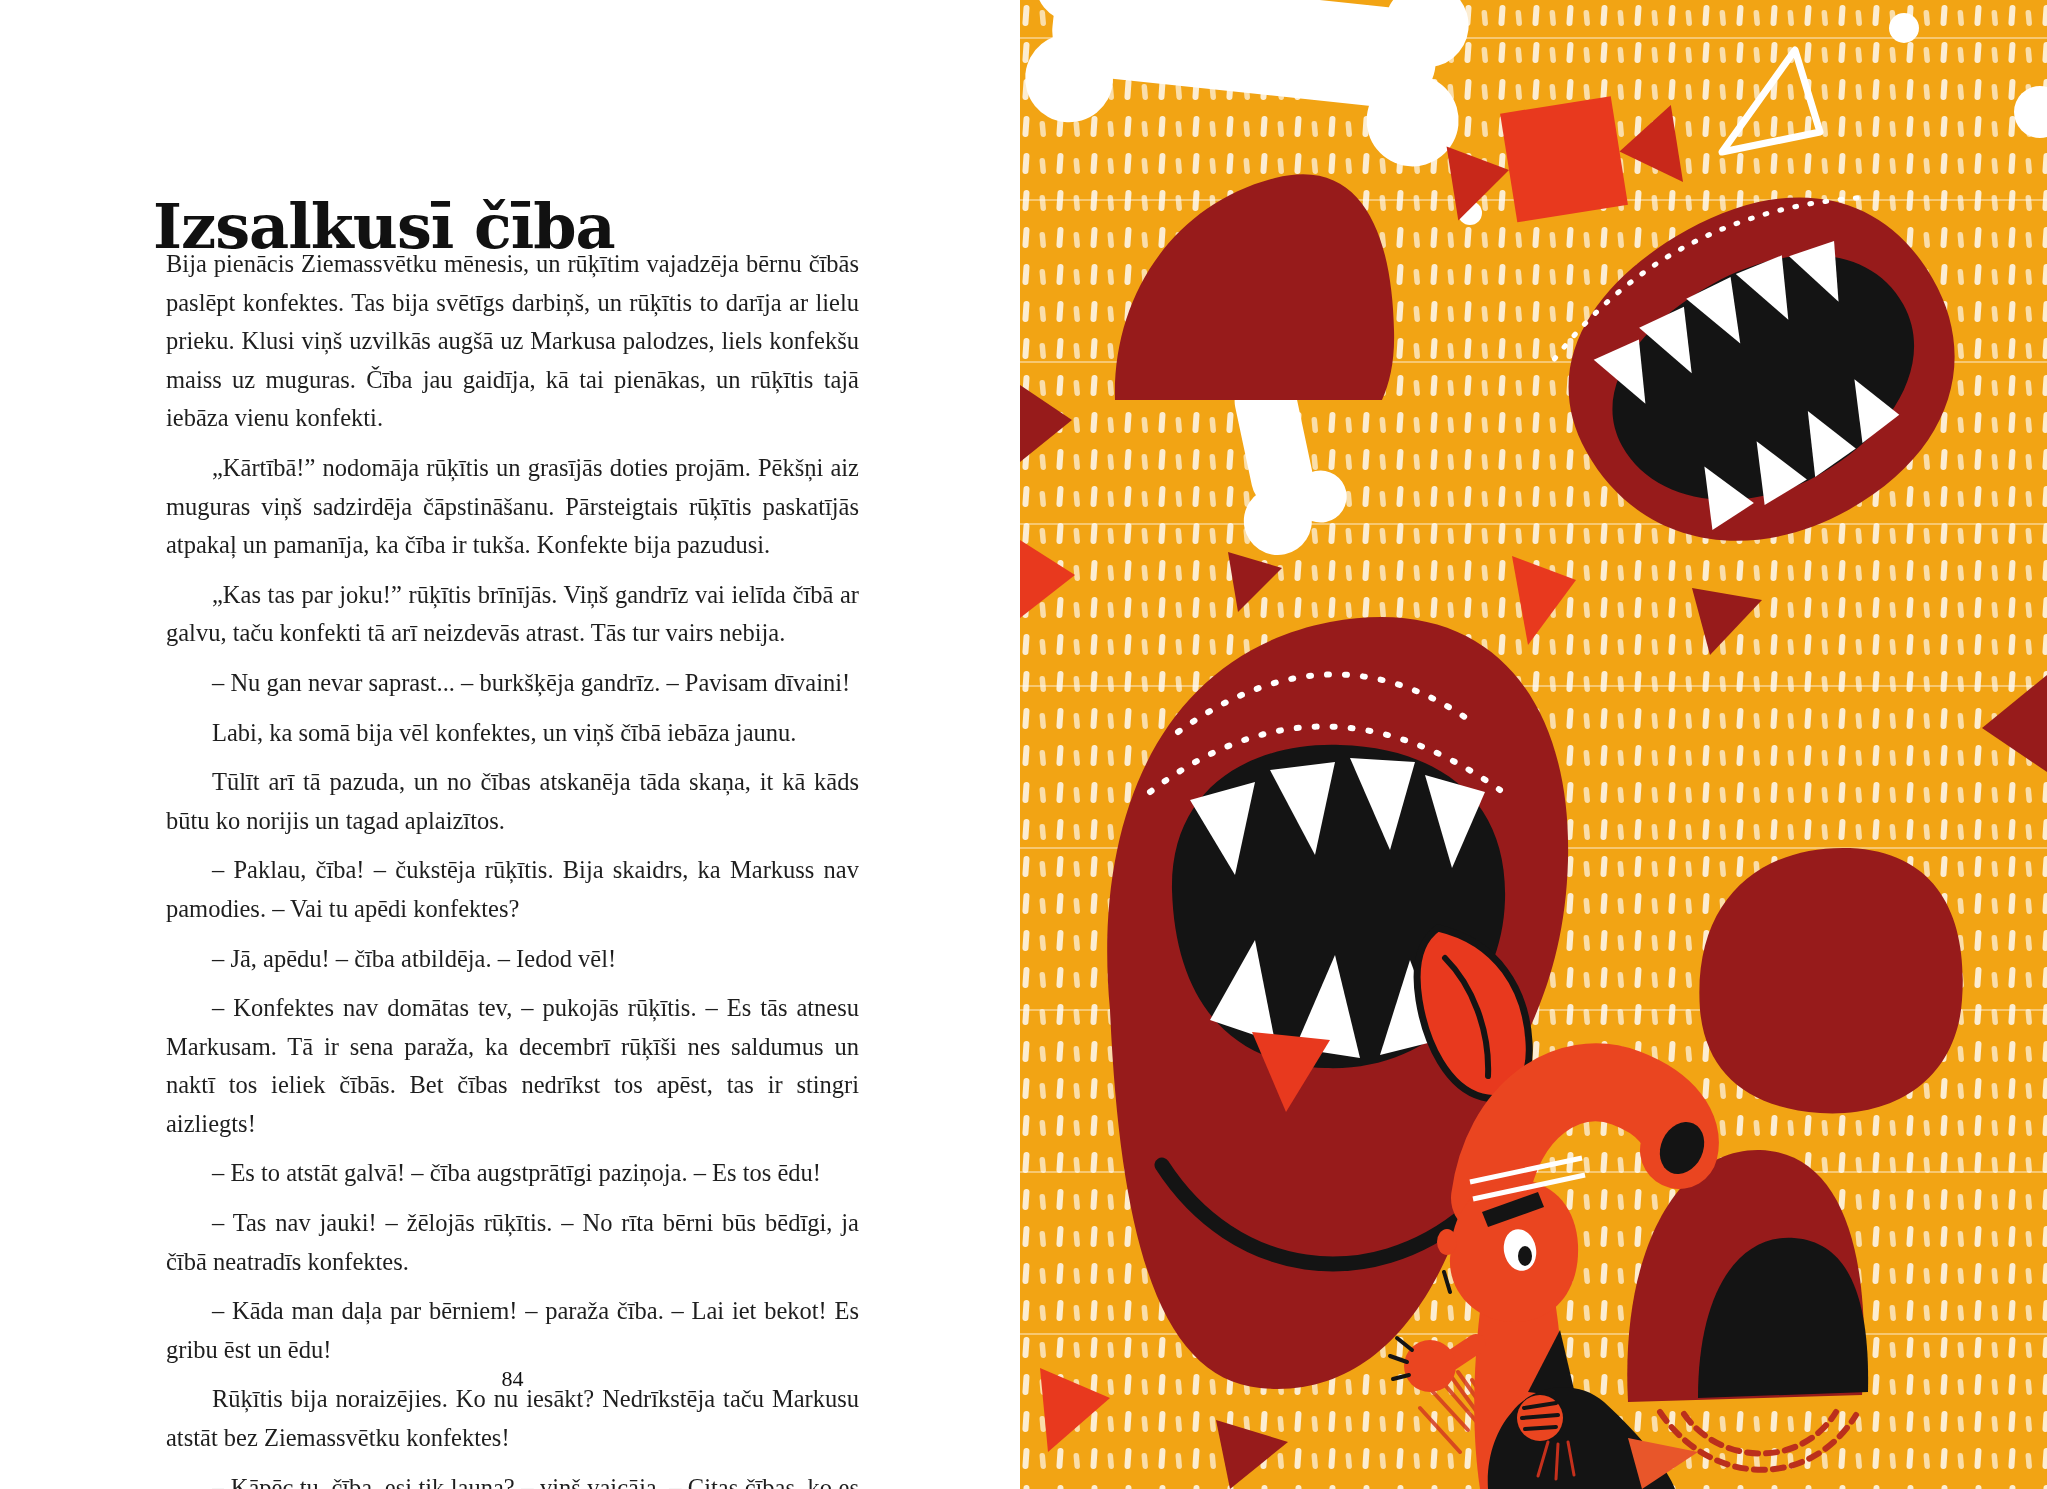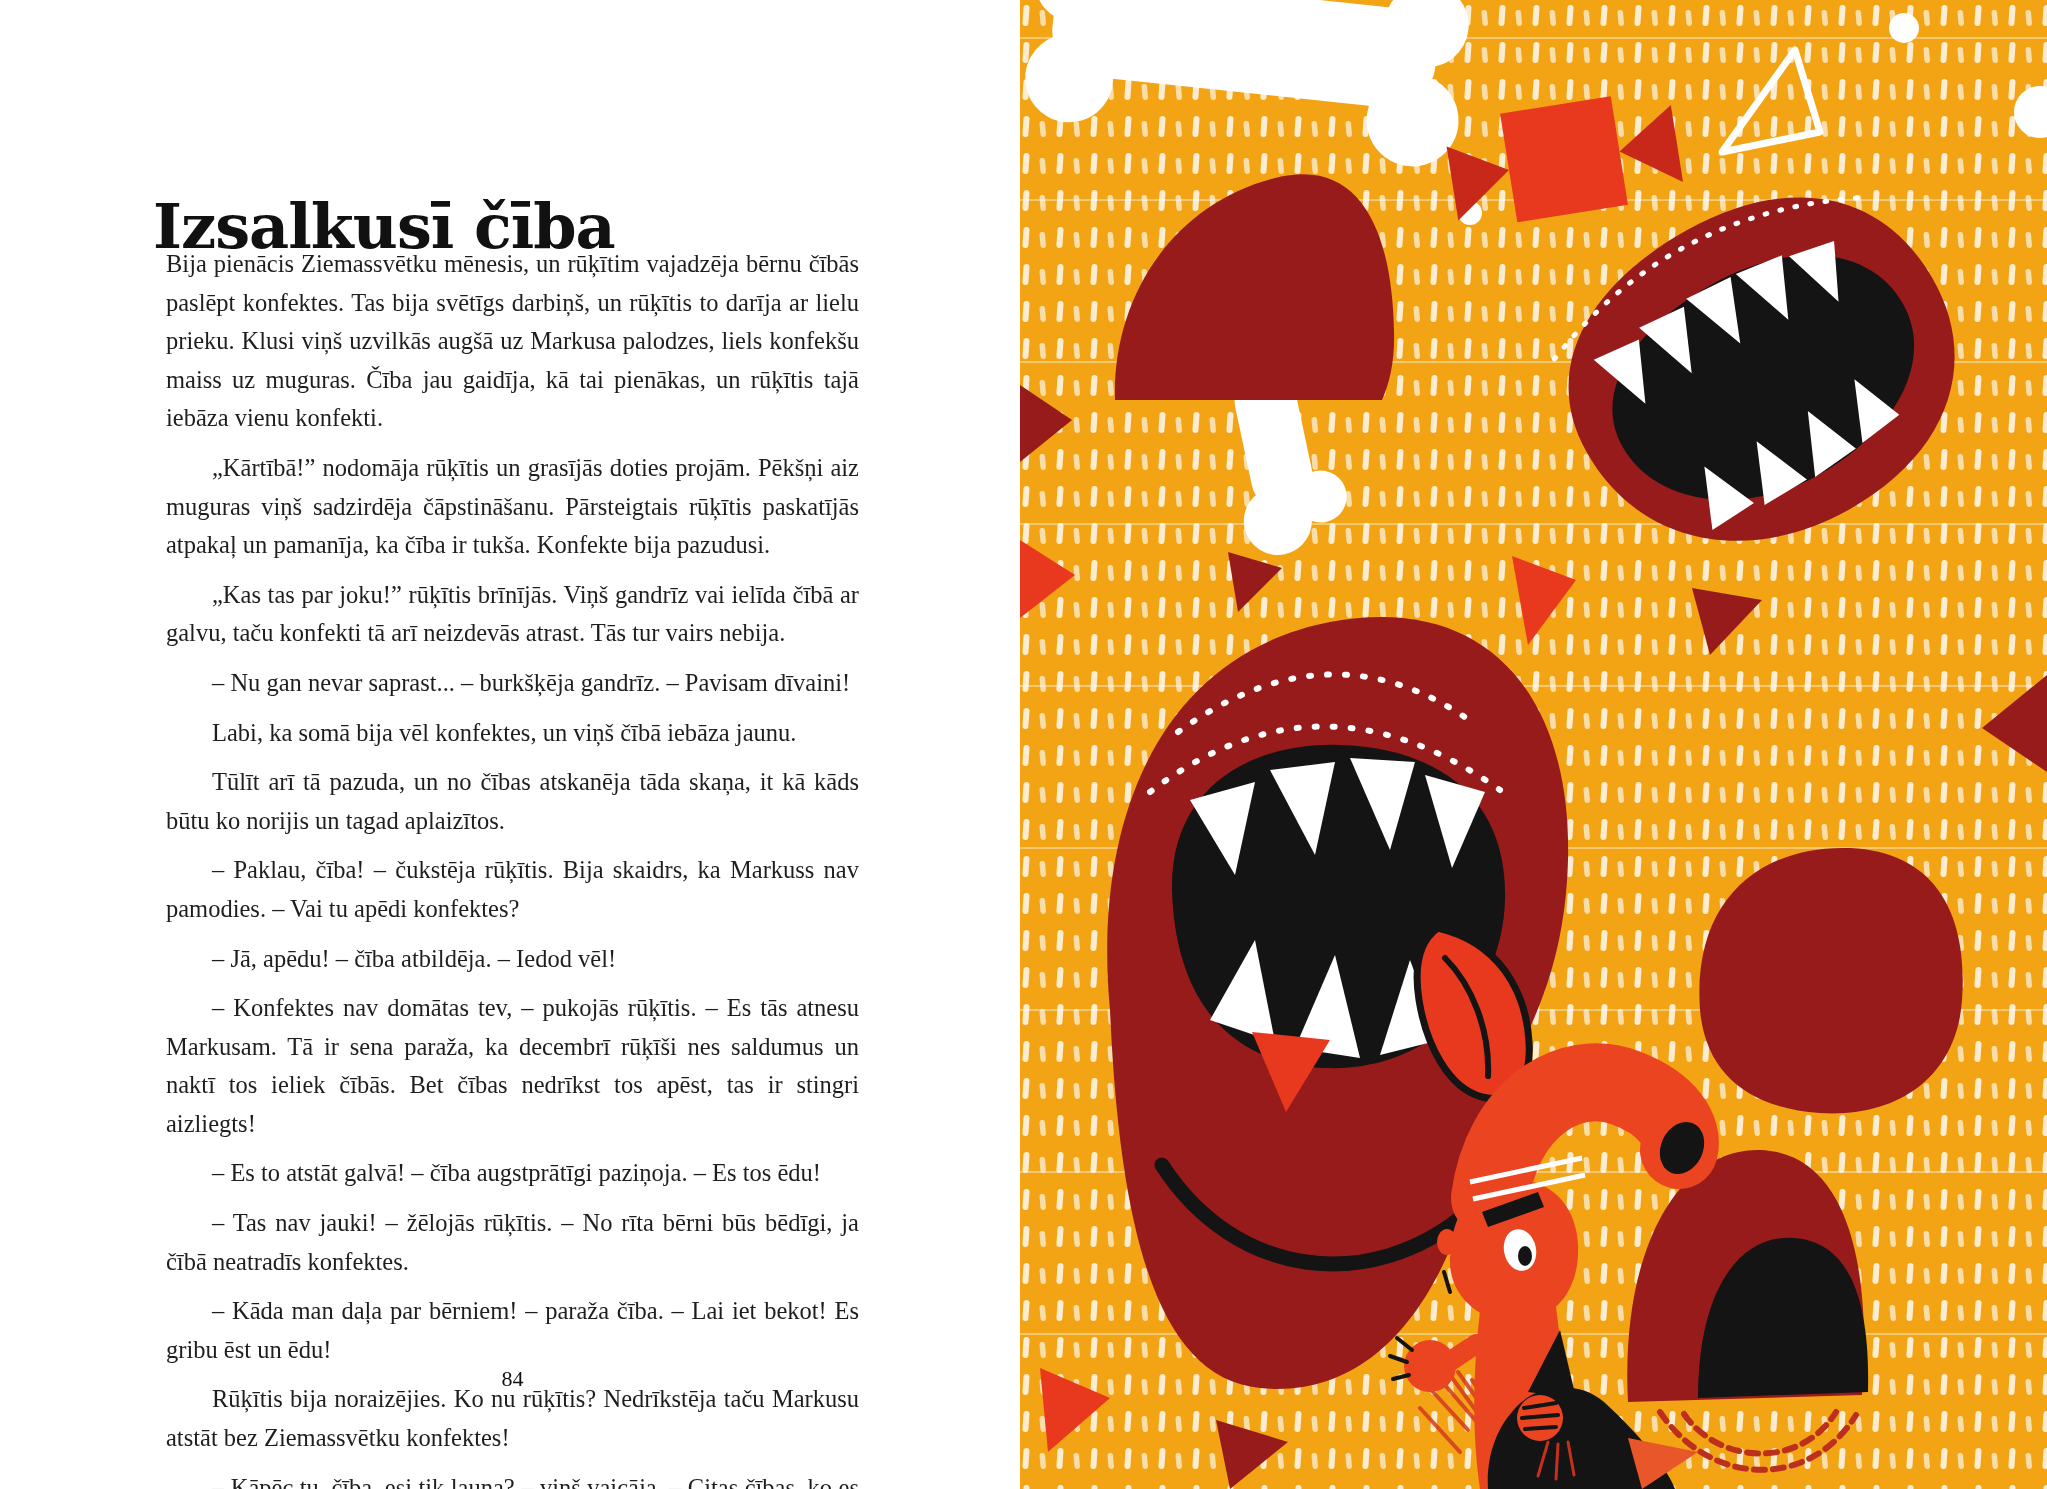--- a/index.html
+++ b/index.html
@@ -34,21 +34,21 @@
       <p class="para indent">„Kas tas par joku!” rūķītis brīnījās. Viņš gandrīz vai ielīda čībā ar galvu, taču konfekti tā arī neizdevās atrast. Tās tur vairs nebija.</p>
       <p class="para indent">– Nu gan nevar saprast... – burkšķēja gandrīz. – Pavisam dīvaini!</p>
       <p class="para indent">Labi, ka somā bija vēl konfektes, un viņš čībā iebāza jaunu.</p>
       <p class="para indent">Tūlīt arī tā pazuda, un no čības atskanēja tāda skaņa, it kā kāds būtu ko norijis un tagad aplaizītos.</p>
       <p class="para indent">– Paklau, čība! – čukstēja rūķītis. Bija skaidrs, ka Markuss nav pamodies. – Vai tu apēdi konfektes?</p>
       <p class="para indent">– Jā, apēdu! – čība atbildēja. – Iedod vēl!</p>
       <p class="para indent">– Konfektes nav domātas tev, – pukojās rūķītis. – Es tās atnesu Markusam. Tā ir sena paraža, ka decembrī rūķīši nes saldumus un naktī tos ieliek čībās. Bet čības nedrīkst tos apēst, tas ir stingri aizliegts!</p>
       <p class="para indent">– Es to atstāt galvā! – čība augstprātīgi paziņoja. – Es tos ēdu!</p>
       <p class="para indent">– Tas nav jauki! – žēlojās rūķītis. – No rīta bērni būs bēdīgi, ja čībā neatradīs konfektes.</p>
       <p class="para indent">– Kāda man daļa par bērniem! – paraža čība. – Lai iet bekot! Es gribu ēst un ēdu!</p>
-      <p class="para indent">Rūķītis bija noraizējies. Ko nu rūķītis? Nedrīkstēja taču Markusu atstāt bez Ziemassvētku konfektes!</p>
+      <p class="para indent">Rūķītis bija noraizējies. Ko nu iesākt? Nedrīkstēja taču Markusu atstāt bez Ziemassvētku konfektes!</p>
       <p class="para indent">– Kāpēc tu, čība, esi tik ļauna? – viņš vaicāja. – Citas čības, ko es pazīstu, ir ļoti laipnas. Neviena no tām neapēd bērniem domātās konfektes.</p>
     </div>
     <div class="page-number">84</div>
   </div>
 
   <svg class="illus" viewBox="0 0 1027 1489" preserveAspectRatio="none" xmlns="http://www.w3.org/2000/svg">
     <defs>
       <pattern id="dashes" width="34" height="37" patternUnits="userSpaceOnUse">
         <rect x="3" y="5" width="6" height="21" rx="3" fill="#FFFFFF" opacity="0.95" transform="rotate(4 6 15)"></rect>
         <rect x="20" y="10" width="5.5" height="16" rx="2.7" fill="#FFFFFF" opacity="0.75" transform="rotate(-5 23 18)"></rect>

